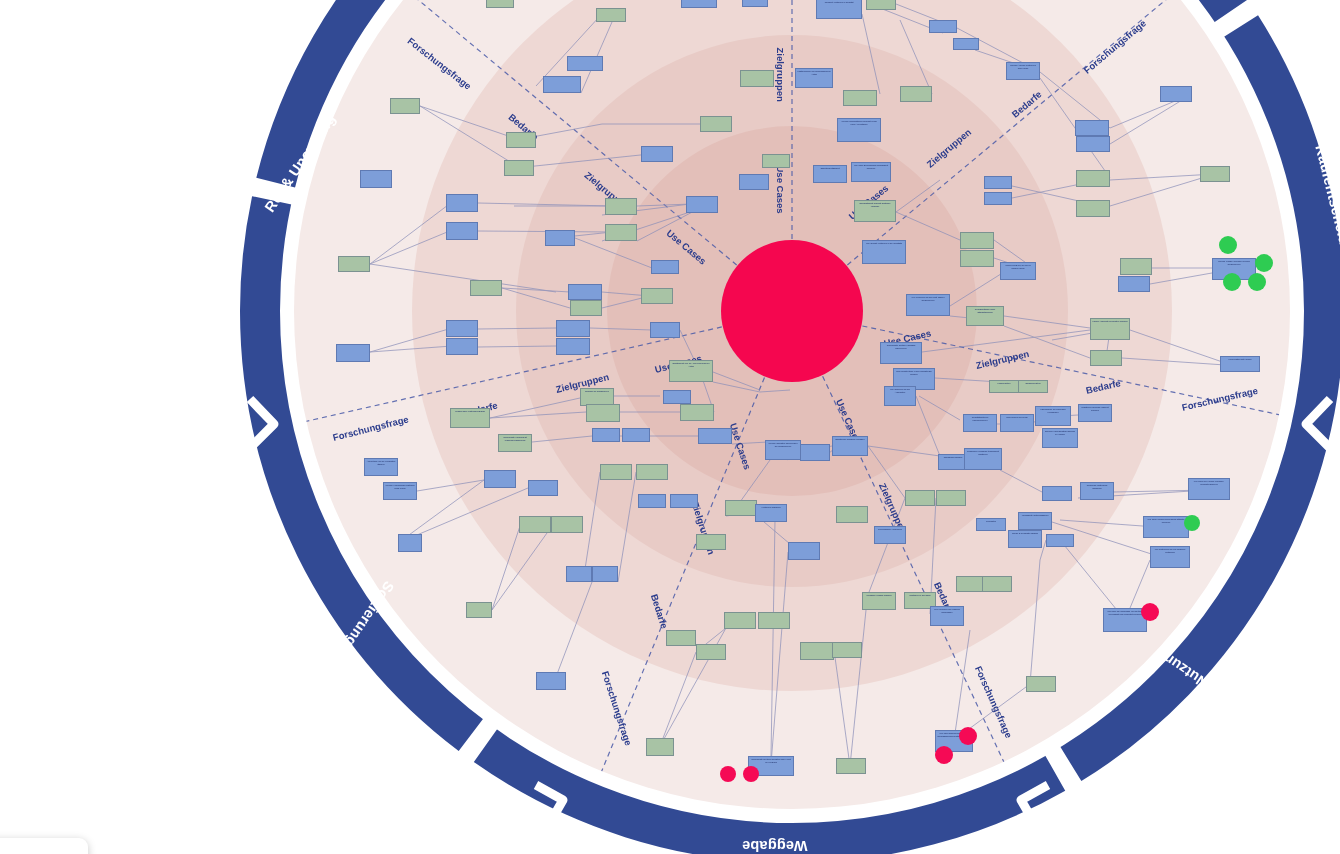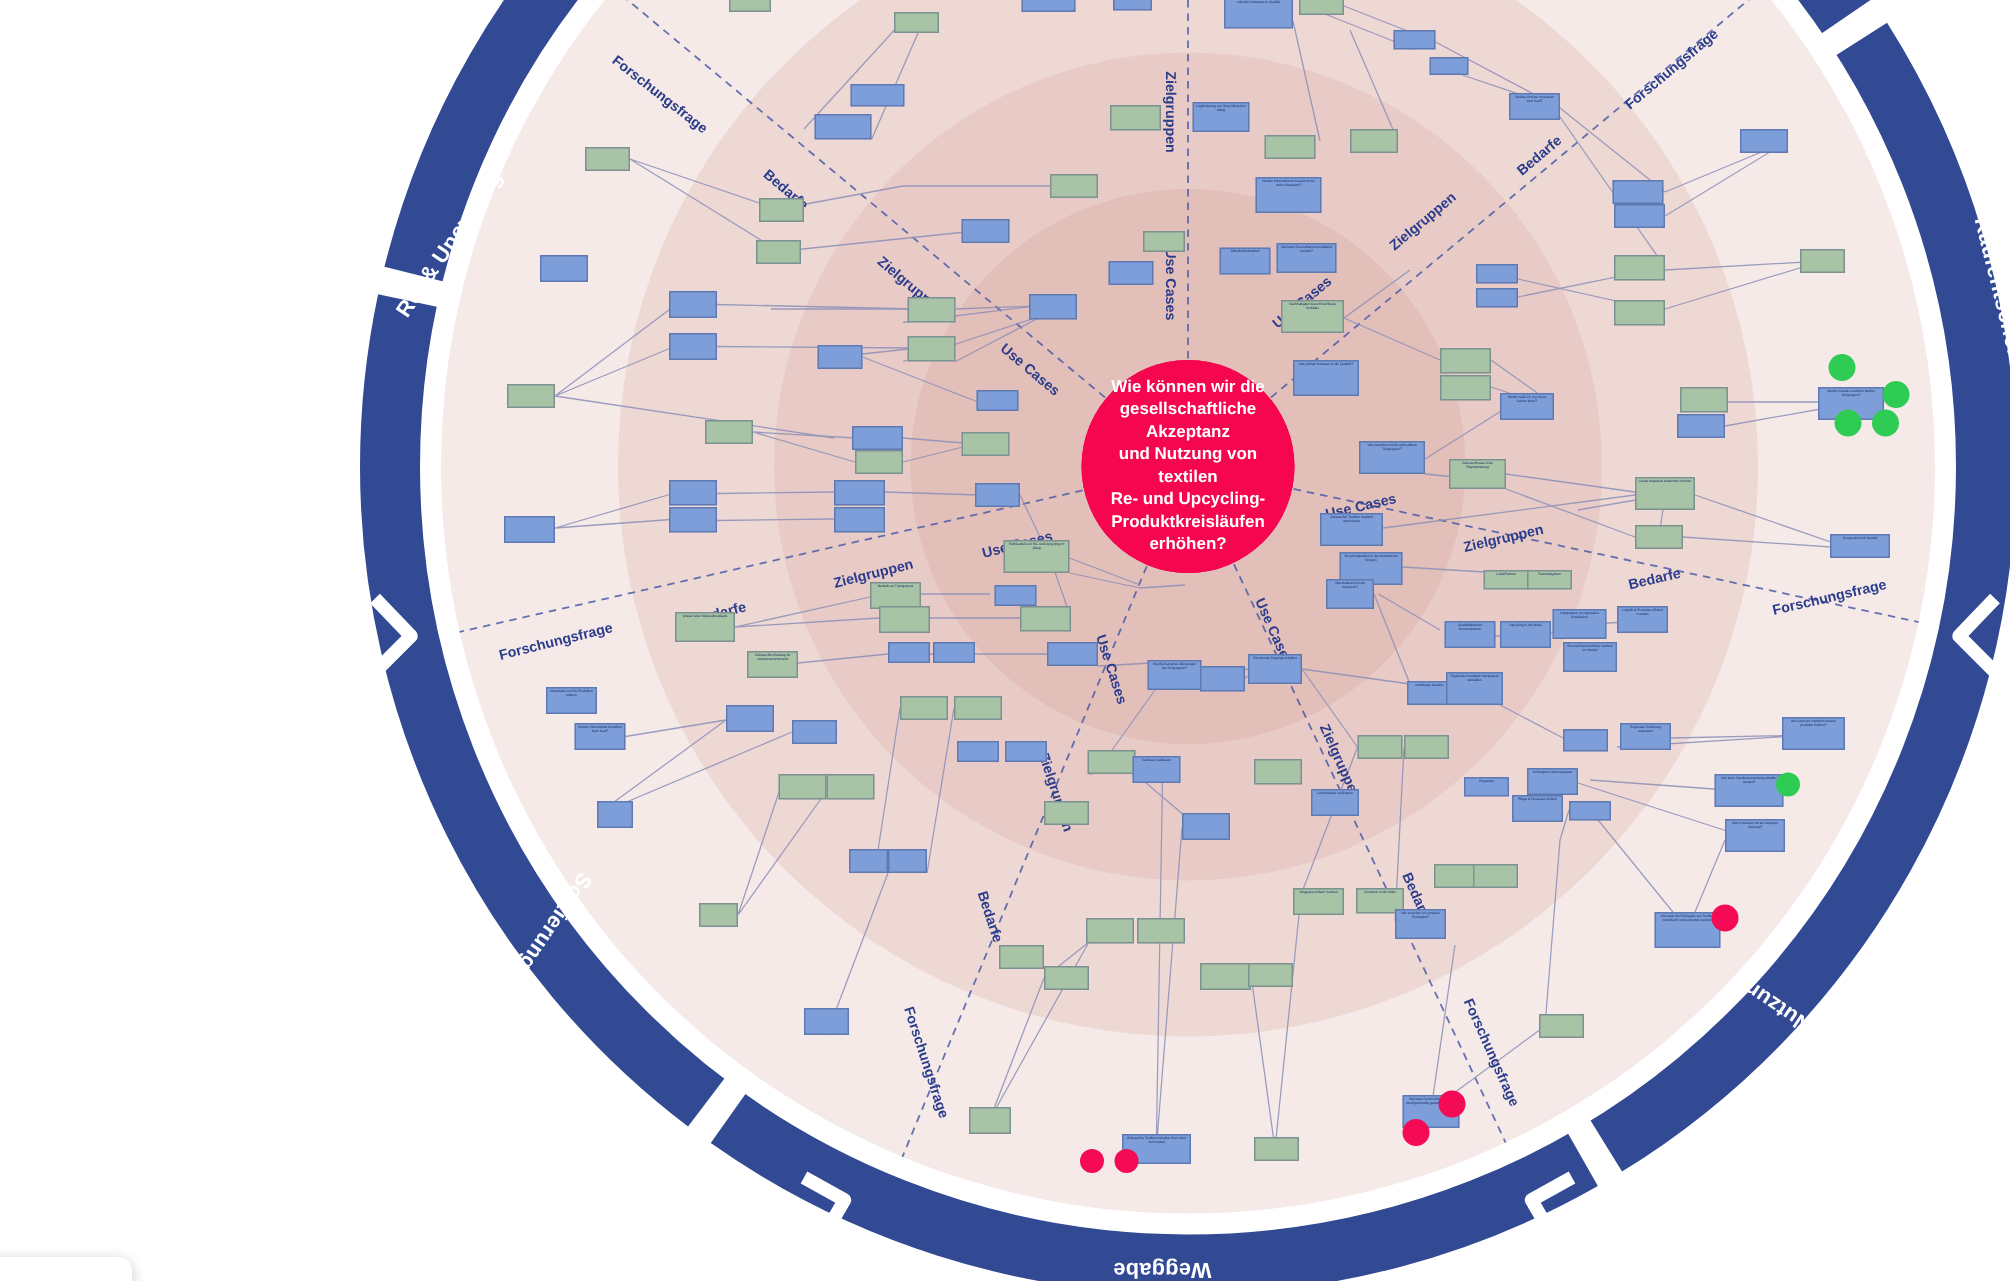--- a/index.html
+++ b/index.html
@@ -179,29 +179,20 @@
       <path d="M787,460 L800,450 M770,460 L740,502"></path>
       <path d="M757,516 L790,544 M726,516 L756,512"></path>
       <path d="M732,444 L768,442 M698,436 L732,440"></path>
       <path d="M714,412 L700,372 M700,372 L692,372"></path>
       <path d="M713,382 L760,392 M760,392 L790,390"></path>
     </g>
 
     <circle cx="792" cy="311" r="71" fill="#f5064f"></circle>
   </svg>
 
-  <div id="hub" style="left:721px; top:240px; width:142px; height:142px;">
-    <div style="white-space:pre-line;">Wie können wir die
-gesellschaftliche
-Akzeptanz
-und Nutzung von textilen
-Re- und Upcycling-
-Produktkreisläufen
-erhöhen?</div>
-  </div>
 
   <div class="phase-label" style="left:243px; top:155px; transform:rotate(-56deg);">Re- &amp; Upcycling</div>
   <div class="phase-label" style="left:1271px; top:200px; transform:rotate(76deg);">Kaufentscheidung</div>
   <div class="phase-label" style="left:1152px; top:660px; transform:rotate(214deg);">Nutzung</div>
   <div class="phase-label" style="left:742px; top:838px; transform:rotate(180deg);">Weggabe</div>
   <div class="phase-label" style="left:332px; top:606px; transform:rotate(124deg);">Sortierung</div>
 
   <div id="sector-label-layer">
       <div class="sector-label" style="left: 409px; top: 34px; transform: rotate(38deg);">Forschungsfrage</div>
       <div class="sector-label" style="left: 510px; top: 110px; transform: rotate(40deg);">Bedarfe</div>

